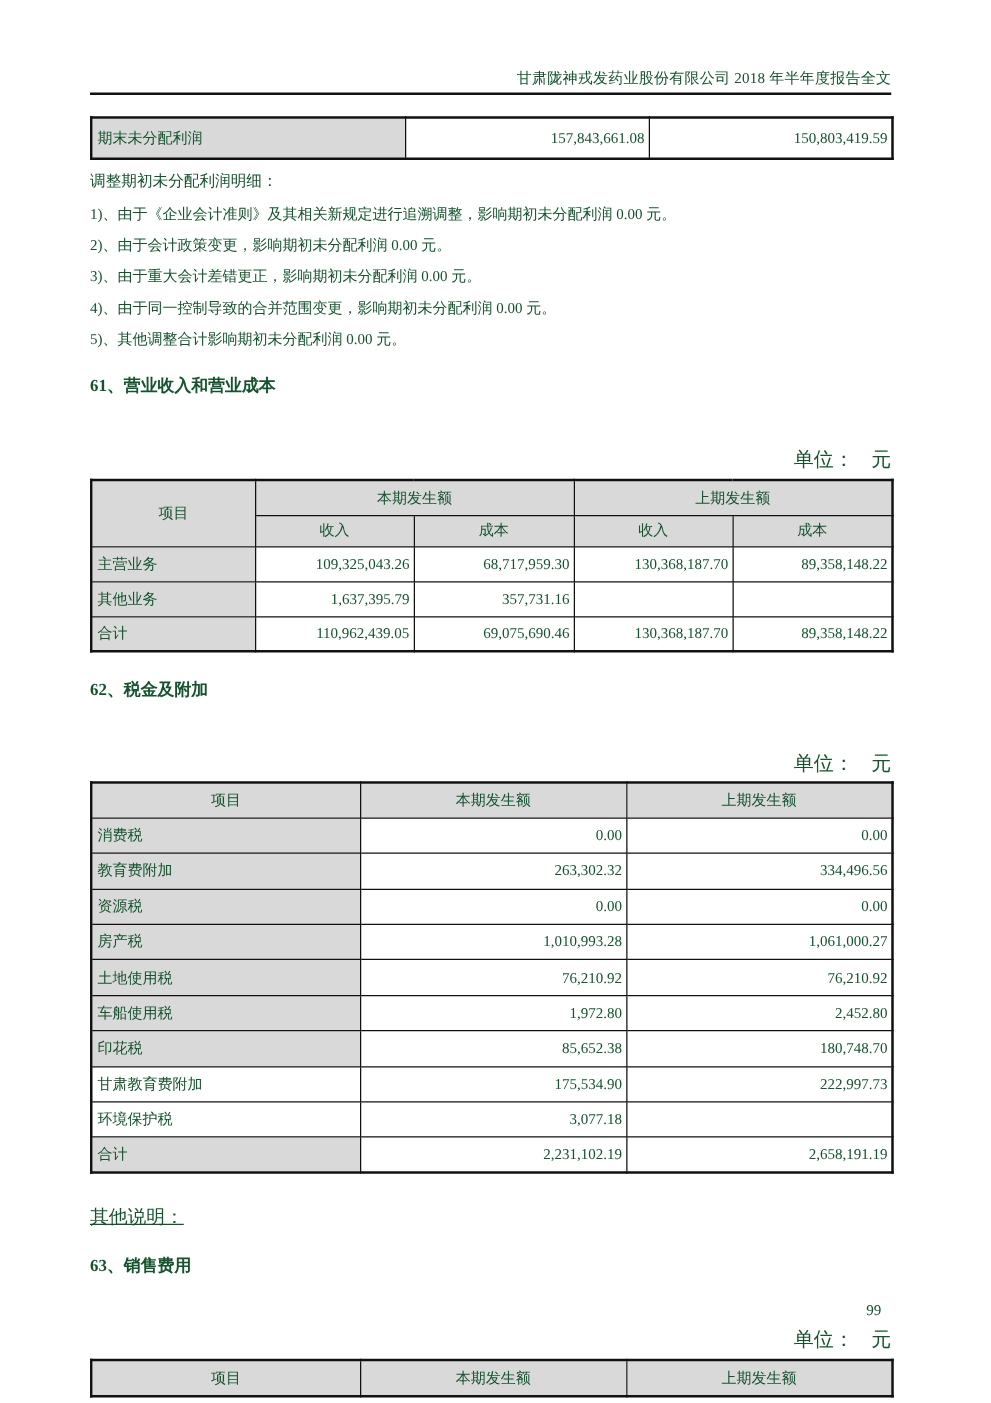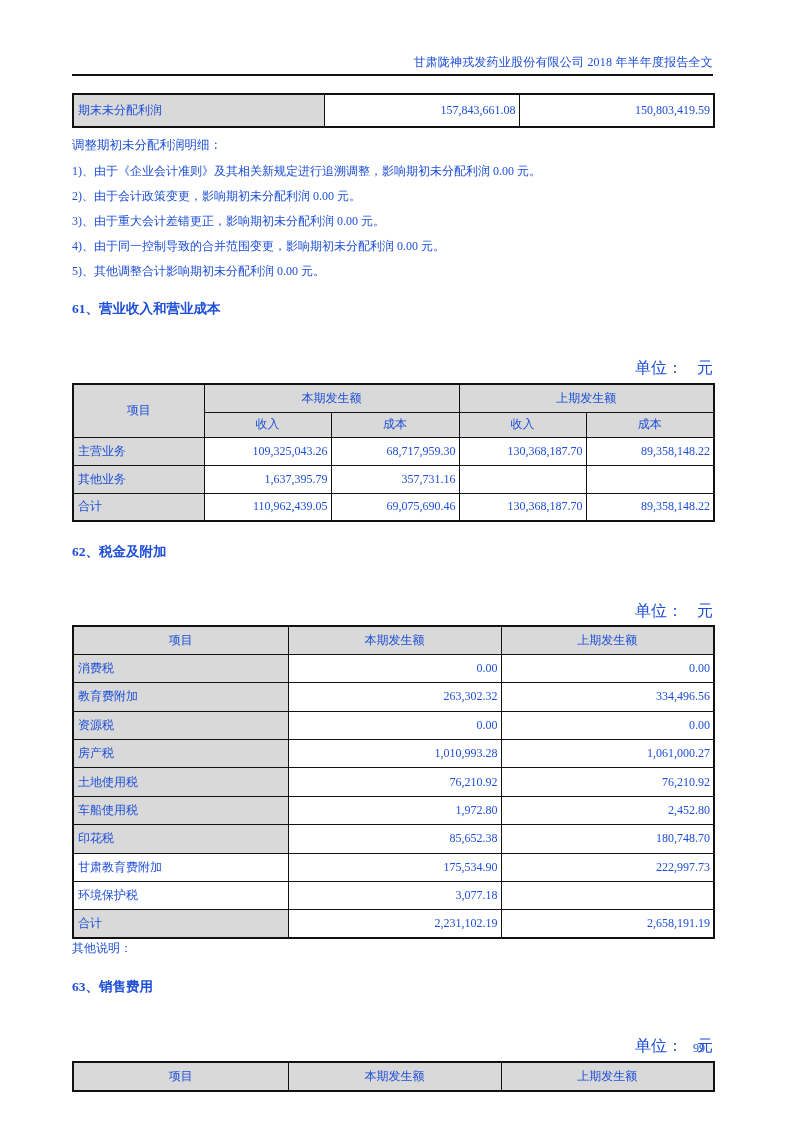--- a/index.html
+++ b/index.html
@@ -2,21 +2,21 @@
 <html><head>
 <meta charset="utf-8">
 <style>
   * { margin:0; padding:0; box-sizing:border-box; }
   html,body { background:#ffffff; }
   .page {
     position:relative;
     width:793px; height:1122px;
     background:#ffffff;
     font-family:"Liberation Serif","DejaVu Serif",serif;
-    color:#1d4ed8;
+    color:#14532d;
     overflow:hidden;
   }
   .content { margin:0 80px 0 72px; width:641px; }
 
   .doc-header { padding-top:54px; text-align:right; font-size:12px; letter-spacing:0.2px; }
   .header-rule { margin-top:3px; border-bottom:2px solid #111; }
 
   table { border-collapse:collapse; table-layout:fixed; width:641px; }
   table.bordered { border:2px solid #111; }
   table.bordered td, table.bordered th { border:1px solid #111; font-weight:normal; font-size:12px; vertical-align:middle; overflow:hidden; }
@@ -36,21 +36,21 @@
   .unit-line .unit-val { display:inline-block; margin-left:14px; }
 
   .t61 { margin-top:4px; }
   .t61 tr.hdr1 td { height:28px; }
   .t61 tr.hdr2 td { height:25px; }
   .t61 tr.data td { height:28px; }
 
   .t62 { margin-top:3px; }
   .t62 td { height:28.4px; }
 
-  .other-note { margin-top:1px; font-size:12px; }
+  .other-note { margin-top:25px; font-size:15px;text-decoration:underline; }
 
   .t63 { margin-top:4px; }
   .t63 td { height:29px; }
 
   .page-number { position:absolute; top:1041px; right:88px; font-size:12px; }
 </style>
 </head>
 <body>
 
 <div class="page">

